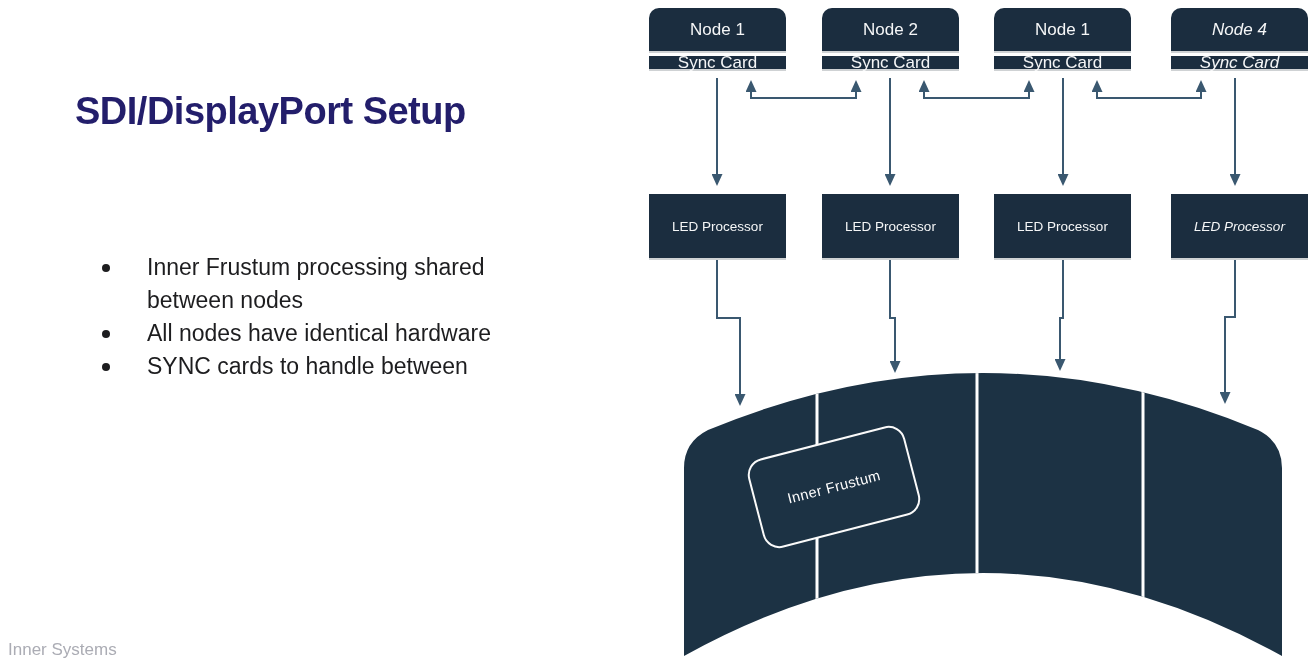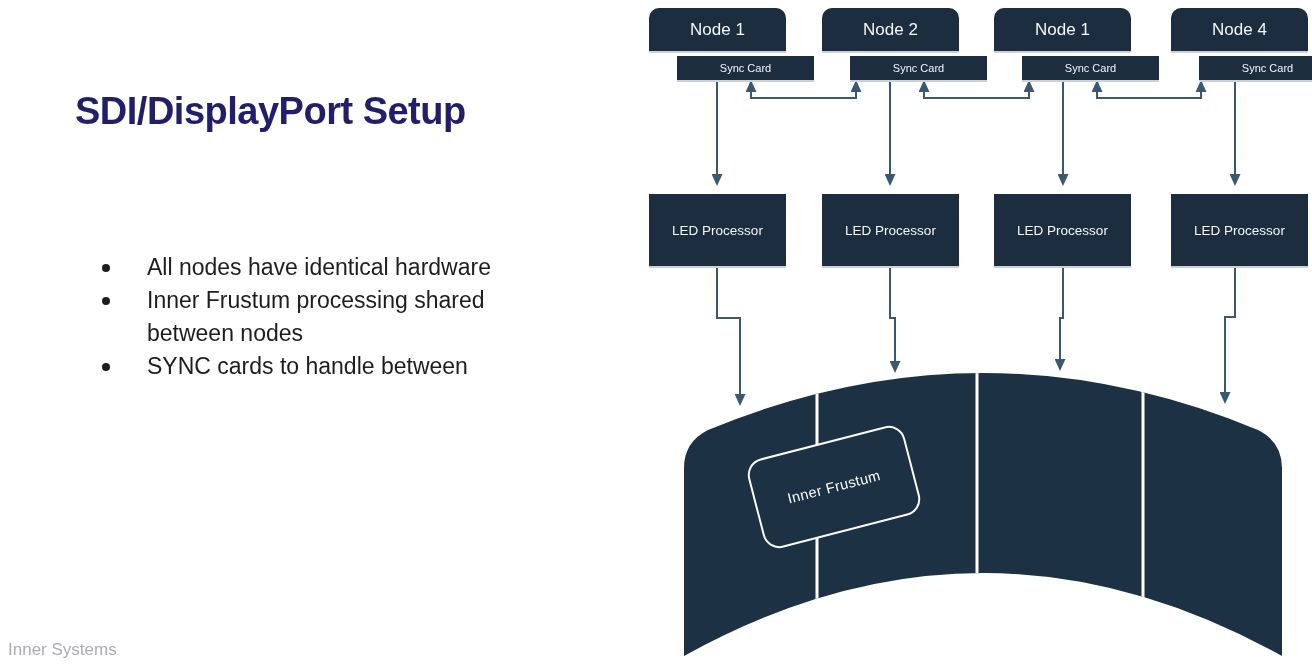--- a/index.html
+++ b/index.html
@@ -36,44 +36,44 @@
     content:"";position:absolute;left:2px;top:13px;
     width:8px;height:8px;border-radius:50%;background:var(--body-text);
   }
   .footer{
     position:absolute;left:8px;top:640px;
     font-size:17px;color:var(--footer-gray);
   }
 
   
   .dcol{position:absolute;top:0;width:137px;height:300px;}
-  .dcol.c1{left:649px;} .dcol.c2{left:822px;} .dcol.c3{left:994px;} .dcol.c4{left:1171px;}
+  .dcol.c1{left:649px;} .dcol.c2{left:822px;} .dcol.c3{left:994px;} .dcol.c4{left:1171px;font-style:italic;}
   .node-box,.sync-card,.led-box{
     position:absolute;left:0;width:137px;
     background:var(--navy-box);color:#f5f6f7;
     display:flex;align-items:center;justify-content:center;
     border-bottom:2px solid var(--shadow);
     z-index:2;
   }
   .node-box{top:8px;height:45px;border-radius:10px 10px 0 0;font-size:17px;}
-  .sync-card{top:56px;height:26px;font-size:11px;margin-left:28px;}
-  .led-box{top:194px;height:74px;font-size:13.5px;}
+  .sync-card{top:56px;height:15px;font-size:17px;}
+  .led-box{top:194px;height:66px;font-size:13.5px;}
 
   .diagram-svg{position:absolute;left:0;top:0;z-index:1;}
 </style>
 </head>
 <body>
 
 <div class="slide">
 
   <h1 class="title">SDI/DisplayPort Setup</h1>
 
   <ul class="bullets">
+    <li>Inner Frustum processing shared between nodes</li>
     <li>All nodes have identical hardware</li>
-    <li>Inner Frustum processing shared between nodes</li>
     <li>SYNC cards to handle between</li>
   </ul>
 
   <div class="footer">Inner Systems</div>
 
   <svg class="diagram-svg" width="1312" height="668" viewBox="0 0 1312 668">
     <defs>
       <marker id="arw" markerUnits="userSpaceOnUse" markerWidth="13" markerHeight="11" refX="10" refY="5.5" orient="auto">
         <path d="M0 0 L12 5.5 L0 11 Z" fill="#3a5870"></path>
       </marker>

